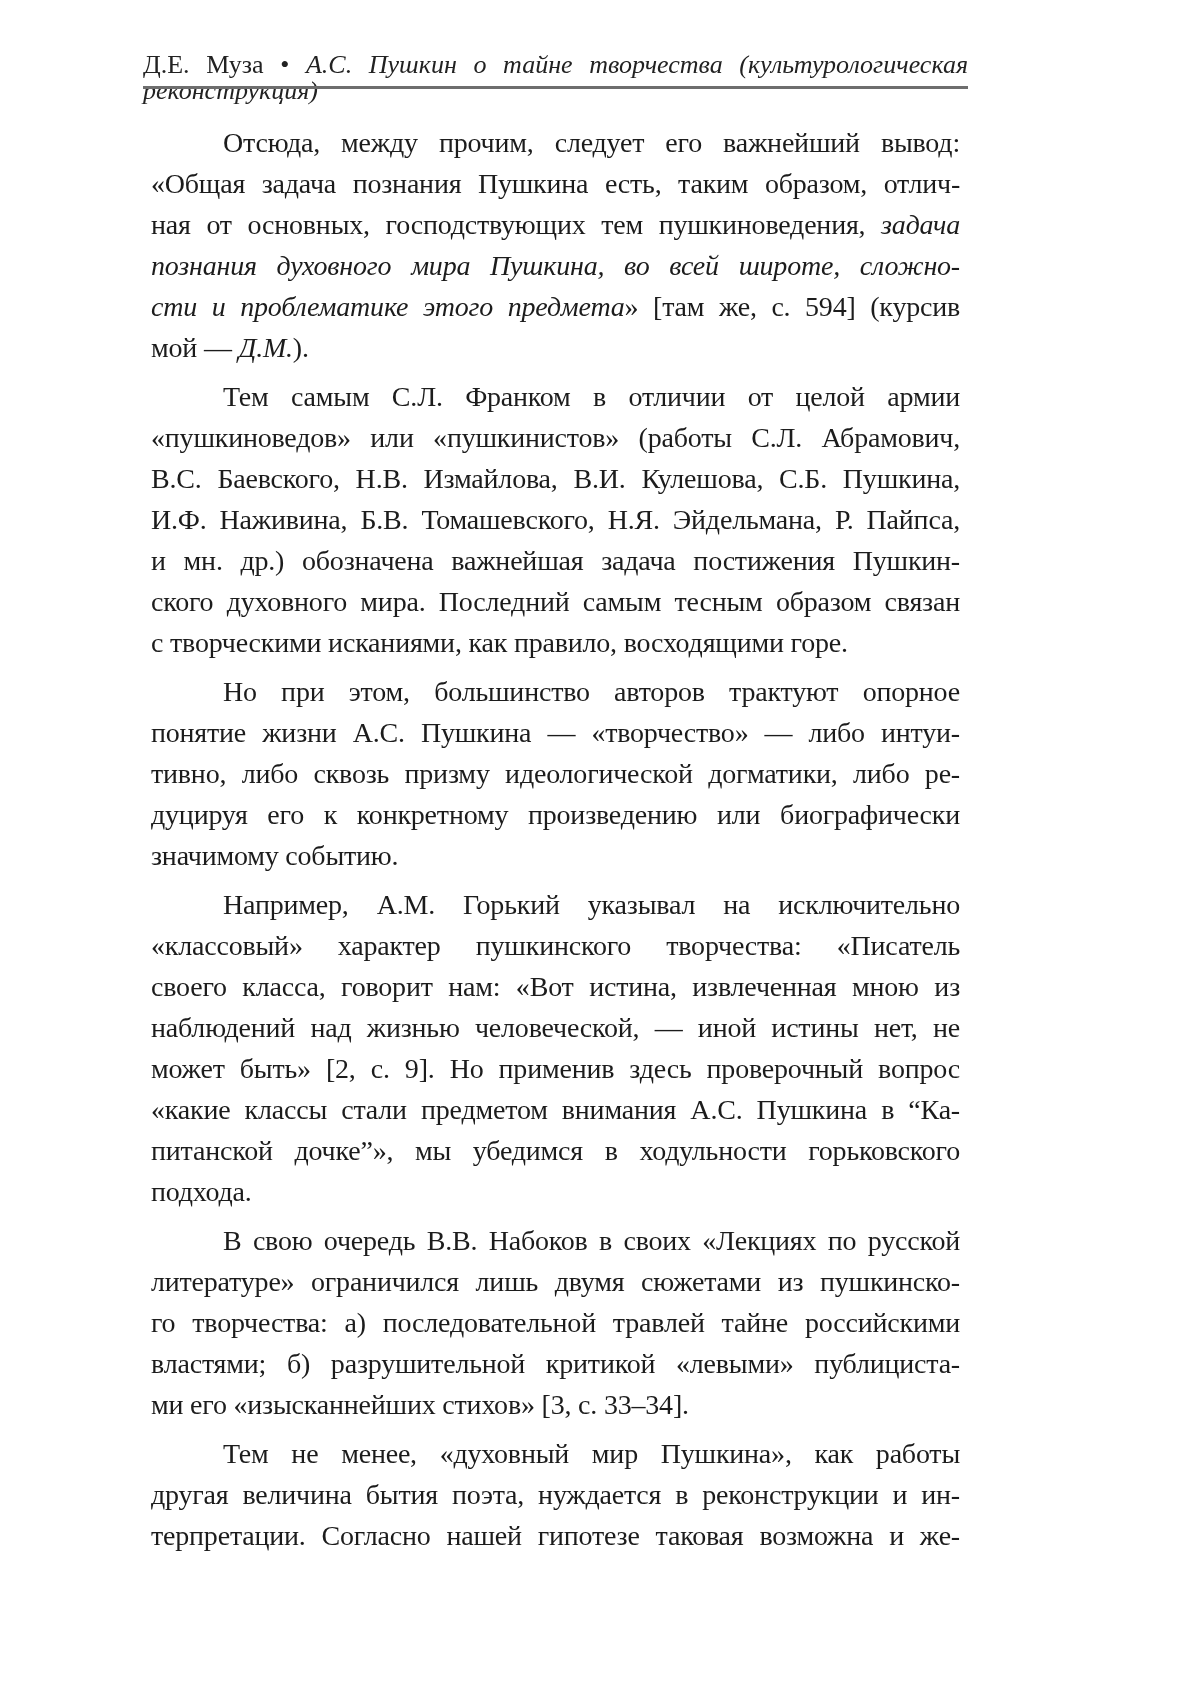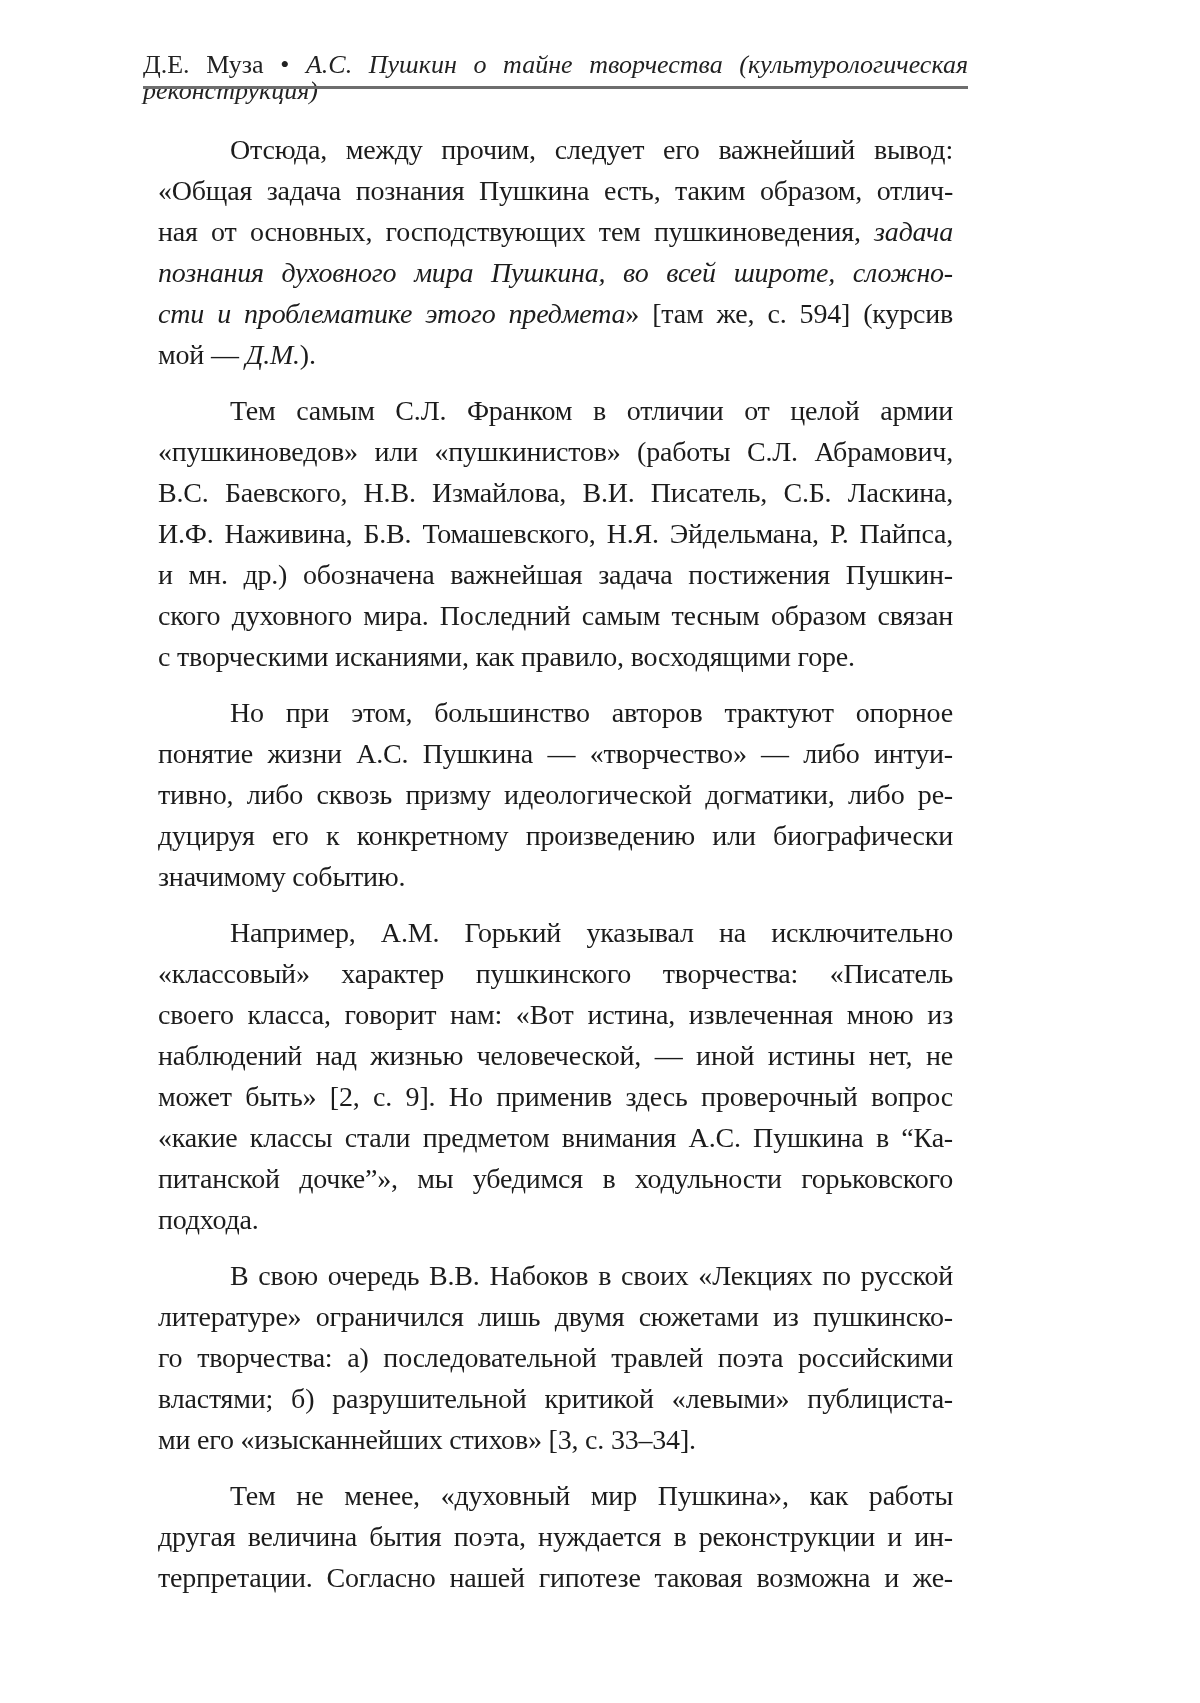--- a/index.html
+++ b/index.html
@@ -24,21 +24,21 @@
   .running-head .title { font-style: italic; }
   .head-rule {
     position: absolute;
     left: 143px; top: 86px; width: 825px; height: 3px;
     background: #6e6e6e;
   }
   .body-text {
     position: absolute;
     left: 143px; top: 114px; width: 825px;
   }
-  .para { margin: 15px; }
+  .para { margin: 8px; }
   .line {
     font-size: 28px;
     line-height: 41px;
     height: 41px;
     letter-spacing: -0.2px;
     text-align: justify;
     text-align-last: justify;
     white-space: normal;
   }
   .line.first { text-indent: 72px; }
@@ -70,21 +70,21 @@
       <div class="line first"><span>Отсюда, между прочим, следует его важнейший вывод:</span></div>
       <div class="line"><span>«Общая задача познания Пушкина есть, таким образом, отлич-</span></div>
       <div class="line"><span>ная от основных, господствующих тем пушкиноведения, </span><span class="it">задача</span></div>
       <div class="line"><span class="it">познания духовного мира Пушкина, во всей широте, сложно-</span></div>
       <div class="line"><span class="it">сти и проблематике этого предмета</span><span>» [там же, с. 594] (курсив</span></div>
       <div class="line flush"><span>мой — </span><span class="it">Д.М.</span><span>).</span></div>
     </div>
     <div class="para">
       <div class="line first"><span>Тем самым С.Л. Франком в отличии от целой армии</span></div>
       <div class="line"><span>«пушкиноведов» или «пушкинистов» (работы С.Л. Абрамович,</span></div>
-      <div class="line"><span>В.С. Баевского, Н.В. Измайлова, В.И. Писатель, С.Б. Ласкина,</span></div>
+      <div class="line"><span>В.С. Баевского, Н.В. Измайлова, В.И. Кулешова, С.Б. Пушкина,</span></div>
       <div class="line"><span>И.Ф. Наживина, Б.В. Томашевского, Н.Я. Эйдельмана, Р. Пайпса,</span></div>
       <div class="line"><span>и мн. др.) обозначена важнейшая задача постижения Пушкин-</span></div>
       <div class="line"><span>ского духовного мира. Последний самым тесным образом связан</span></div>
       <div class="line flush"><span>с творческими исканиями, как правило, восходящими горе.</span></div>
     </div>
     <div class="para">
       <div class="line first"><span>Но при этом, большинство авторов трактуют опорное</span></div>
       <div class="line"><span>понятие жизни А.С. Пушкина — «творчество» — либо интуи-</span></div>
       <div class="line"><span>тивно, либо сквозь призму идеологической догматики, либо ре-</span></div>
       <div class="line"><span>дуцируя его к конкретному произведению или биографически</span></div>
@@ -96,21 +96,21 @@
       <div class="line"><span>своего класса, говорит нам: «Вот истина, извлеченная мною из</span></div>
       <div class="line"><span>наблюдений над жизнью человеческой, — иной истины нет, не</span></div>
       <div class="line"><span>может быть» [2, с. 9]. Но применив здесь проверочный вопрос</span></div>
       <div class="line"><span>«какие классы стали предметом внимания А.С. Пушкина в “Ка-</span></div>
       <div class="line"><span>питанской дочке”», мы убедимся в ходульности горьковского</span></div>
       <div class="line flush"><span>подхода.</span></div>
     </div>
     <div class="para">
       <div class="line first"><span>В свою очередь В.В. Набоков в своих «Лекциях по русской</span></div>
       <div class="line"><span>литературе» ограничился лишь двумя сюжетами из пушкинско-</span></div>
-      <div class="line"><span>го творчества: а) последовательной травлей поэта российскими</span></div>
+      <div class="line"><span>го творчества: а) последовательной травлей тайне российскими</span></div>
       <div class="line"><span>властями; б) разрушительной критикой «левыми» публициста-</span></div>
       <div class="line flush"><span>ми его «изысканнейших стихов» [3, с. 33–34].</span></div>
     </div>
     <div class="para">
       <div class="line first"><span>Тем не менее, «духовный мир Пушкина», как работы</span></div>
       <div class="line"><span>другая величина бытия поэта, нуждается в реконструкции и ин-</span></div>
       <div class="line"><span>терпретации. Согласно нашей гипотезе таковая возможна и же-</span></div>
     </div>
   </div>
 

